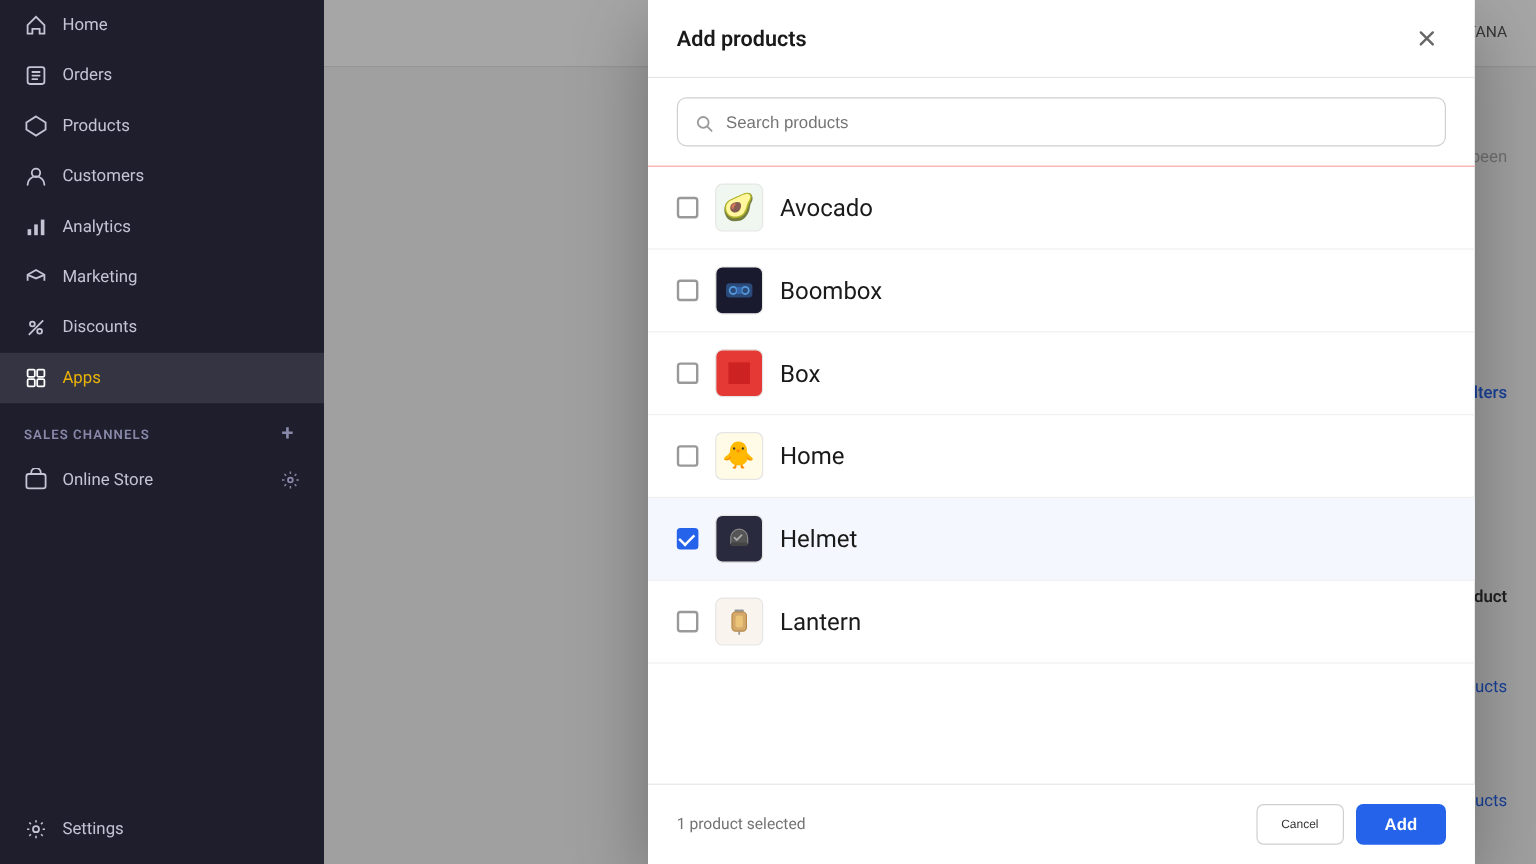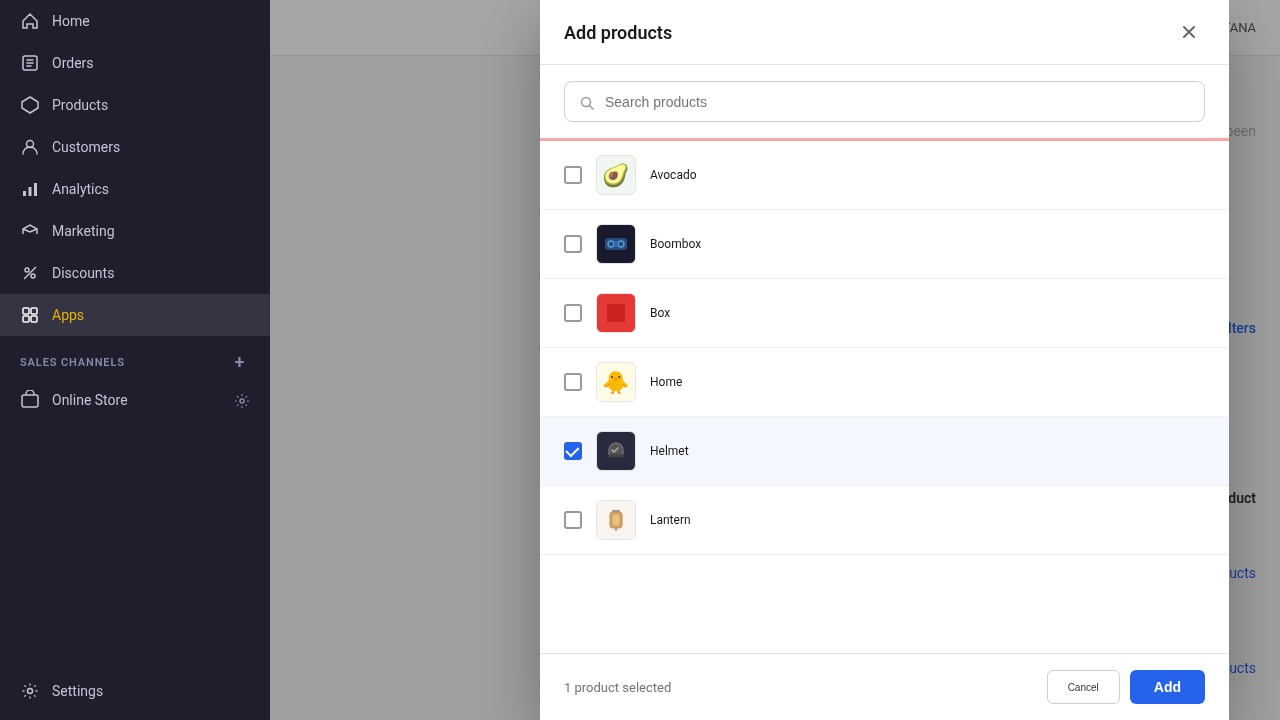--- a/index.html
+++ b/index.html
@@ -166,21 +166,21 @@
       display: flex; align-items: center; justify-content: center;
       cursor: pointer;
       color: #666;
       font-size: 20px;
       border-radius: 4px;
     }
 
     
     .modal-search {
       padding: 16px 24px;
-      border-bottom: 3px solid #fca5a5;
+      border-bottom: 1px solid #fca5a5;
       flex-shrink: 0;
     }
     .search-wrapper {
       display: flex;
       align-items: center;
       gap: 10px;
       border: 1px solid #d0d0d0;
       border-radius: 8px;
       padding: 10px 14px;
       background: #fff;
@@ -246,21 +246,21 @@
     }
 
     .product-thumb.avocado { background: #f0f7f0; }
     .product-thumb.boombox { background: #1a1a2e; }
     .product-thumb.box { background: #fff0f0; }
     .product-thumb.duck { background: #fffbe6; }
     .product-thumb.helmet { background: #2a2a3e; }
     .product-thumb.lantern { background: #f9f5ee; }
 
     .product-name {
-      font-size: 12px;
+      font-size: 20px;
       color: #1a1a1a;
     }
 
     
     .modal-footer {
       display: flex;
       align-items: center;
       justify-content: space-between;
       padding: 16px 24px;
       border-top: 1px solid #e5e5e5;

